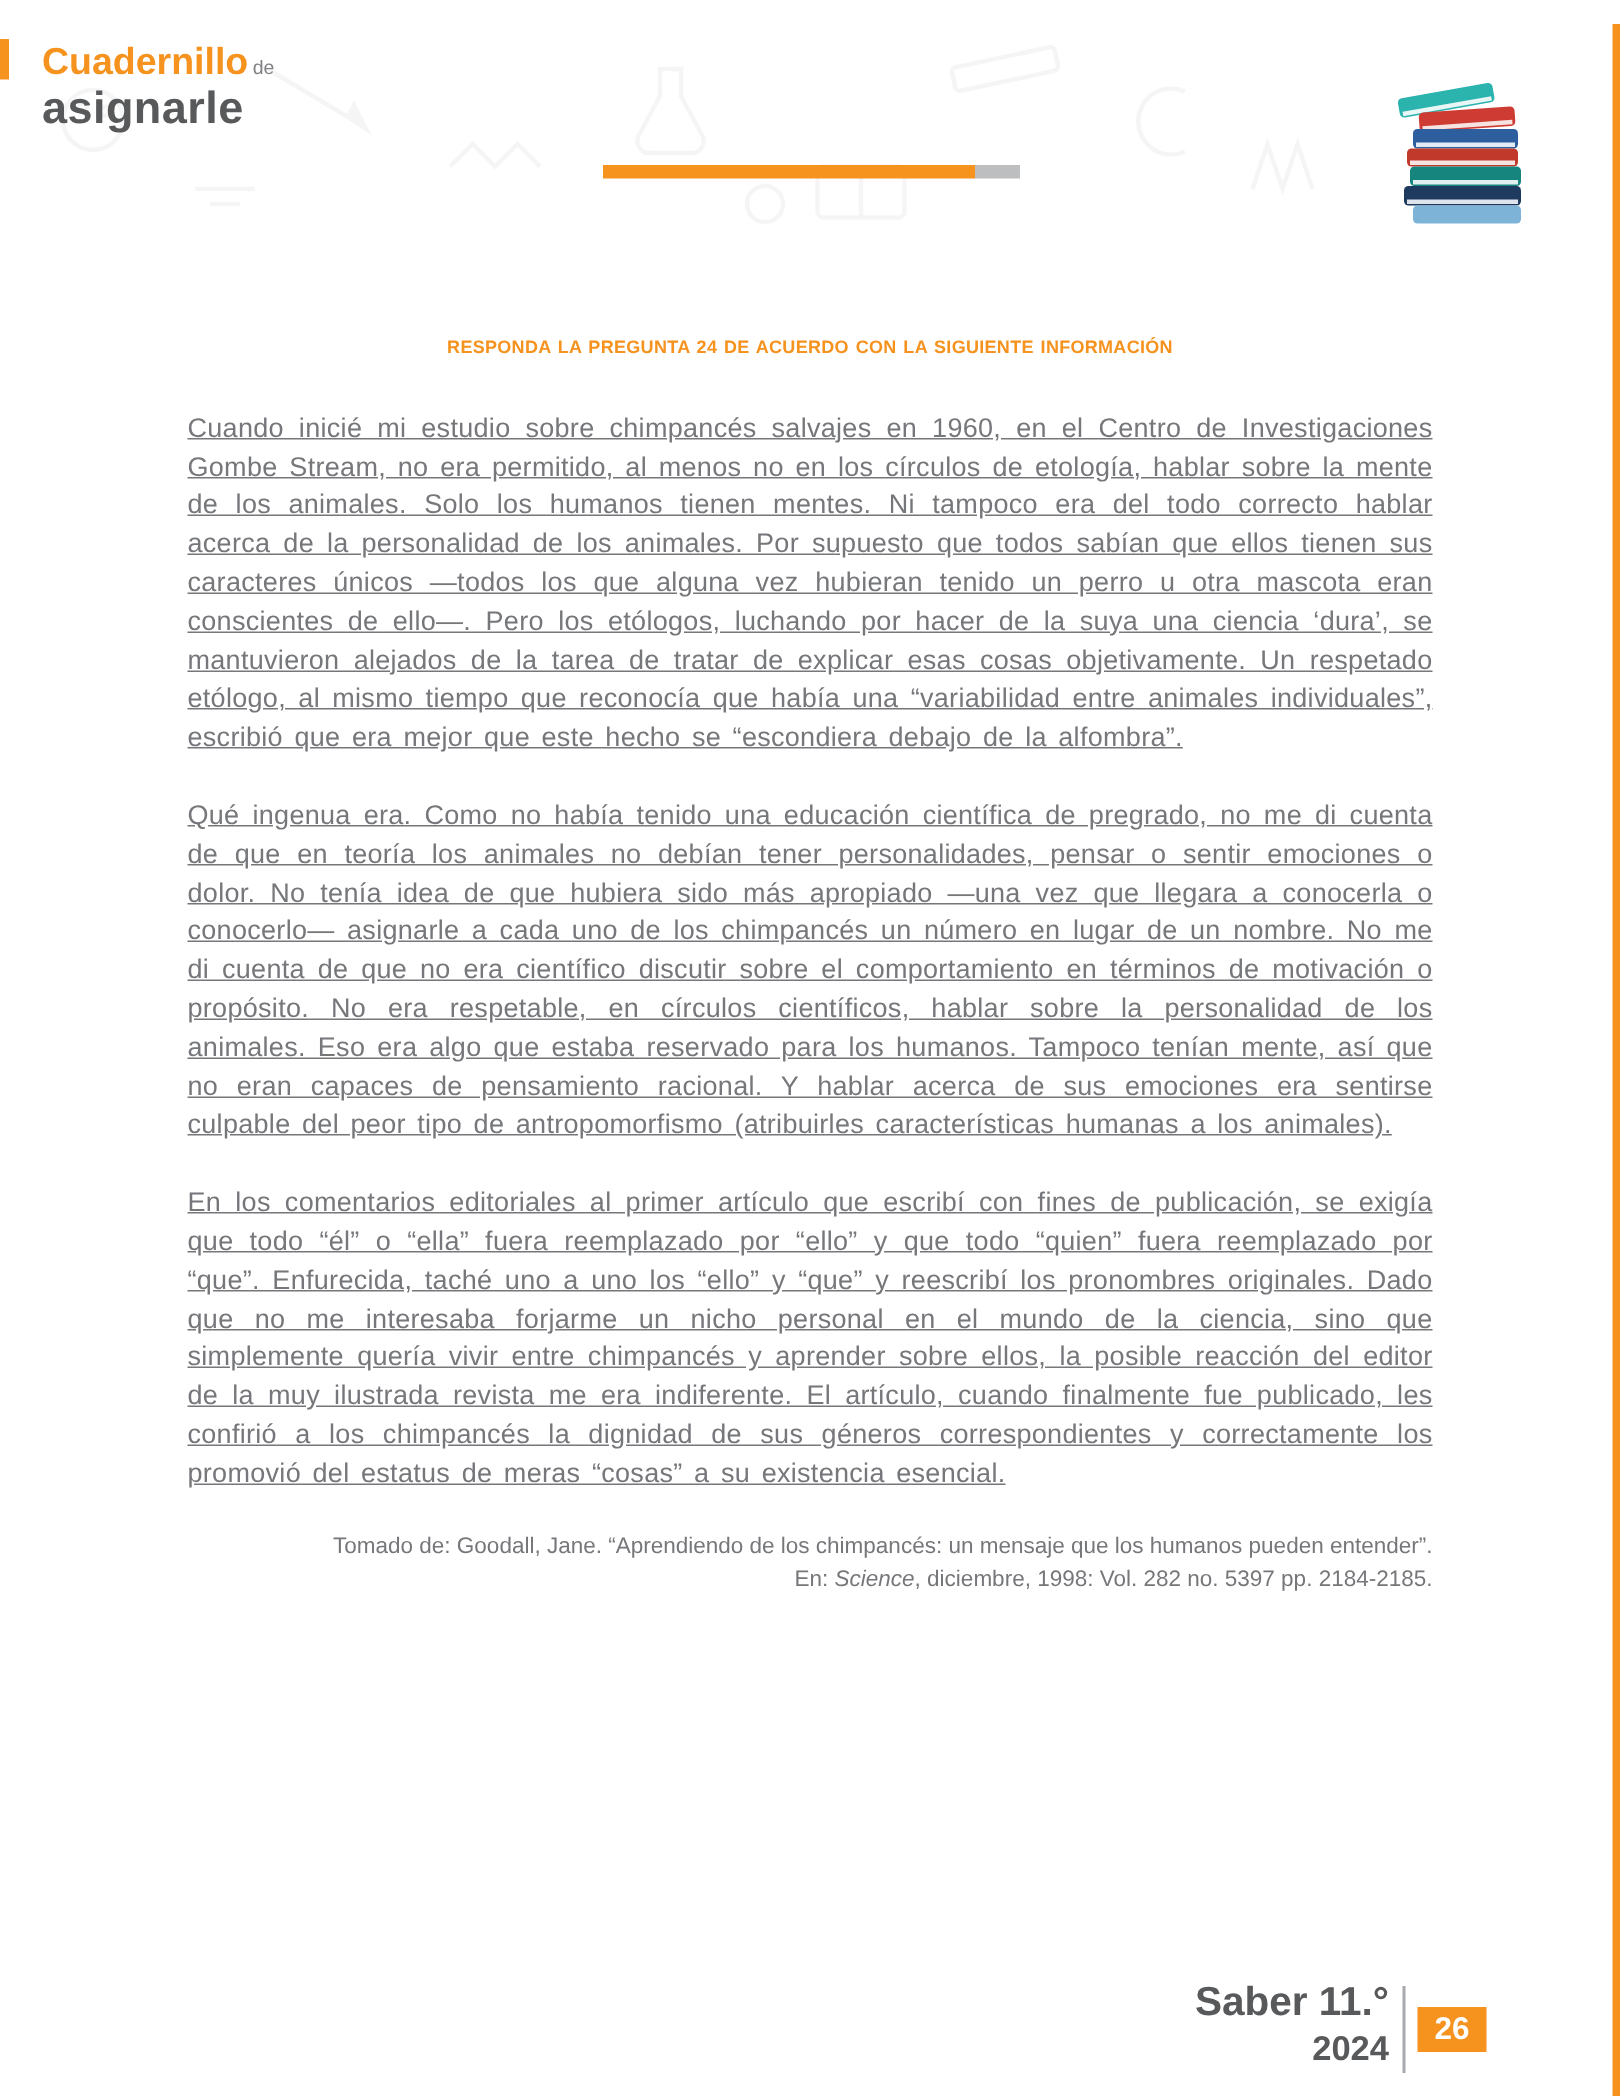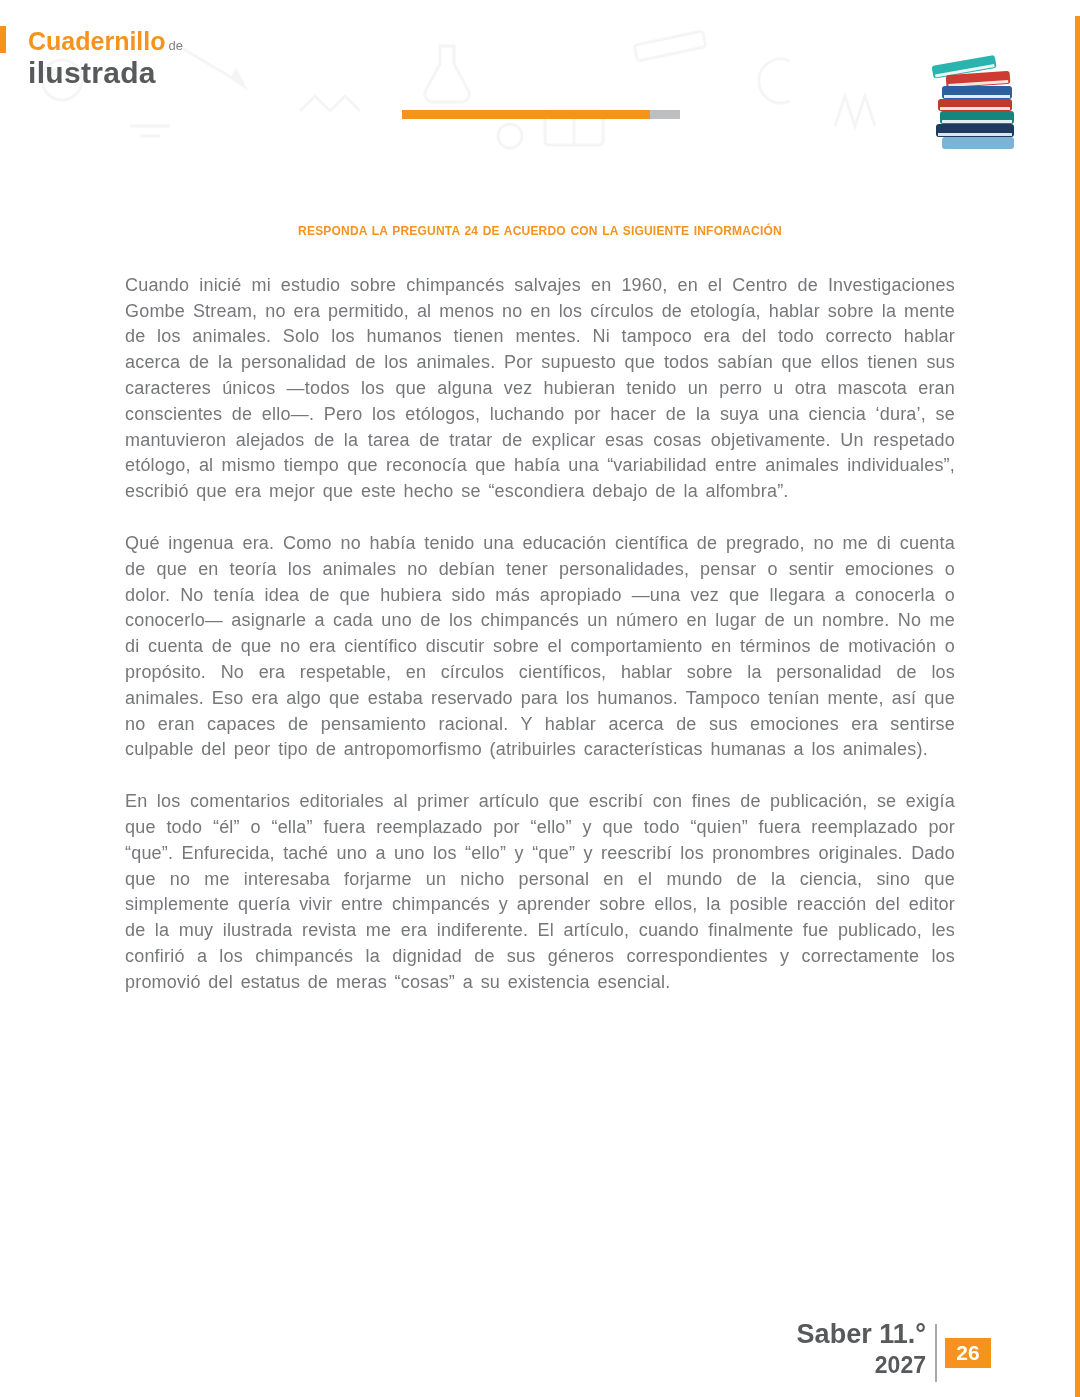--- a/index.html
+++ b/index.html
@@ -35,21 +35,21 @@
     position:absolute;left:125px;top:203px;width:830px;
     color:#76777A;font-size:18px;line-height:25.8px;
     letter-spacing:.2px;word-spacing:2.5px;
     text-align:justify;
   }
   .heading{
     margin:0 0 28px 0;
     color:#F6921E;font-size:12px;font-weight:bold;
     text-align:center;letter-spacing:.2px;word-spacing:1px;
   }
-  .content p{margin:0 0 26px 0;}
+  .content p{margin:0 0 26px 0;text-decoration:underline;}
   .attribution{
     margin-top:-2px;
     font-size:15px;line-height:22px;
     letter-spacing:0;word-spacing:0;
     text-align:right;color:#76777A;
   }
   .attribution i{font-style:italic;}
 
   
   .footer-text{position:absolute;top:1304px;right:154px;text-align:right;color:#58595B;font-weight:bold;}
@@ -84,21 +84,21 @@
     <line x1="130" y1="110" x2="170" y2="110"></line>
     <line x1="140" y1="120" x2="160" y2="120"></line>
   </svg>
 
   <div class="right-strip"></div>
   <div class="left-mark"></div>
 
   <header>
     <div class="brand">
       <div class="brand-line1"><span>Cuadernillo</span><span class="brand-de">de</span></div>
-      <div class="brand-line2">ilustrada</div>
+      <div class="brand-line2">asignarle</div>
     </div>
 
     <div class="orange-bar"></div>
     <div class="gray-bar-tip"></div>
 
     <svg class="books" viewBox="0 0 112 102">
       <g transform="rotate(-10 50 14)">
         <rect x="16" y="8" width="64" height="13" rx="3" fill="#2BB3AE"></rect>
         <rect x="18" y="17" width="60" height="3" fill="#E8F6F5"></rect>
       </g>
@@ -116,24 +116,28 @@
       <rect x="22" y="81" width="74" height="3" fill="#DEE4EC"></rect>
       <rect x="26" y="85" width="72" height="12" rx="3" fill="#7EB3D8"></rect>
     </svg>
   </header>
 
   <main class="content">
     <h2 class="heading">RESPONDA LA PREGUNTA 24 DE ACUERDO CON LA SIGUIENTE INFORMACIÓN</h2>
     <p>Cuando inicié mi estudio sobre chimpancés salvajes en 1960, en el Centro de Investigaciones Gombe Stream, no era permitido, al menos no en los círculos de etología, hablar sobre la mente de los animales. Solo los humanos tienen mentes. Ni tampoco era del todo correcto hablar acerca de la personalidad de los animales. Por supuesto que todos sabían que ellos tienen sus caracteres únicos —todos los que alguna vez hubieran tenido un perro u otra mascota eran conscientes de ello—. Pero los etólogos, luchando por hacer de la suya una ciencia ‘dura’, se mantuvieron alejados de la tarea de tratar de explicar esas cosas objetivamente. Un respetado etólogo, al mismo tiempo que reconocía que había una “variabilidad entre animales individuales”, escribió que era mejor que este hecho se “escondiera debajo de la alfombra”.</p>
     <p>Qué ingenua era. Como no había tenido una educación científica de pregrado, no me di cuenta de que en teoría los animales no debían tener personalidades, pensar o sentir emociones o dolor. No tenía idea de que hubiera sido más apropiado —una vez que llegara a conocerla o conocerlo— asignarle a cada uno de los chimpancés un número en lugar de un nombre. No me di cuenta de que no era científico discutir sobre el comportamiento en términos de motivación o propósito. No era respetable, en círculos científicos, hablar sobre la personalidad de los animales. Eso era algo que estaba reservado para los humanos. Tampoco tenían mente, así que no eran capaces de pensamiento racional. Y hablar acerca de sus emociones era sentirse culpable del peor tipo de antropomorfismo (atribuirles características humanas a los animales).</p>
     <p>En los comentarios editoriales al primer artículo que escribí con fines de publicación, se exigía que todo “él” o “ella” fuera reemplazado por “ello” y que todo “quien” fuera reemplazado por “que”. Enfurecida, taché uno a uno los “ello” y “que” y reescribí los pronombres originales. Dado que no me interesaba forjarme un nicho personal en el mundo de la ciencia, sino que simplemente quería vivir entre chimpancés y aprender sobre ellos, la posible reacción del editor de la muy ilustrada revista me era indiferente. El artículo, cuando finalmente fue publicado, les confirió a los chimpancés la dignidad de sus géneros correspondientes y correctamente los promovió del estatus de meras “cosas” a su existencia esencial.</p>
+    <div class="attribution">
+      <div>Tomado de: Goodall, Jane. “Aprendiendo de los chimpancés: un mensaje que los humanos pueden entender”.</div>
+      <div><span>En: </span><i>Science</i><span>, diciembre, 1998: Vol. 282 no. 5397 pp. 2184-2185.</span></div>
+    </div>
   </main>
 
   <footer>
     <div class="footer-text">
       <div class="footer-exam">Saber 11.°</div>
-      <div class="footer-year">2027</div>
+      <div class="footer-year">2024</div>
     </div>
     <div class="footer-divider"></div>
     <div class="page-badge">26</div>
   </footer>
 
 </div>
 
 </body></html>

